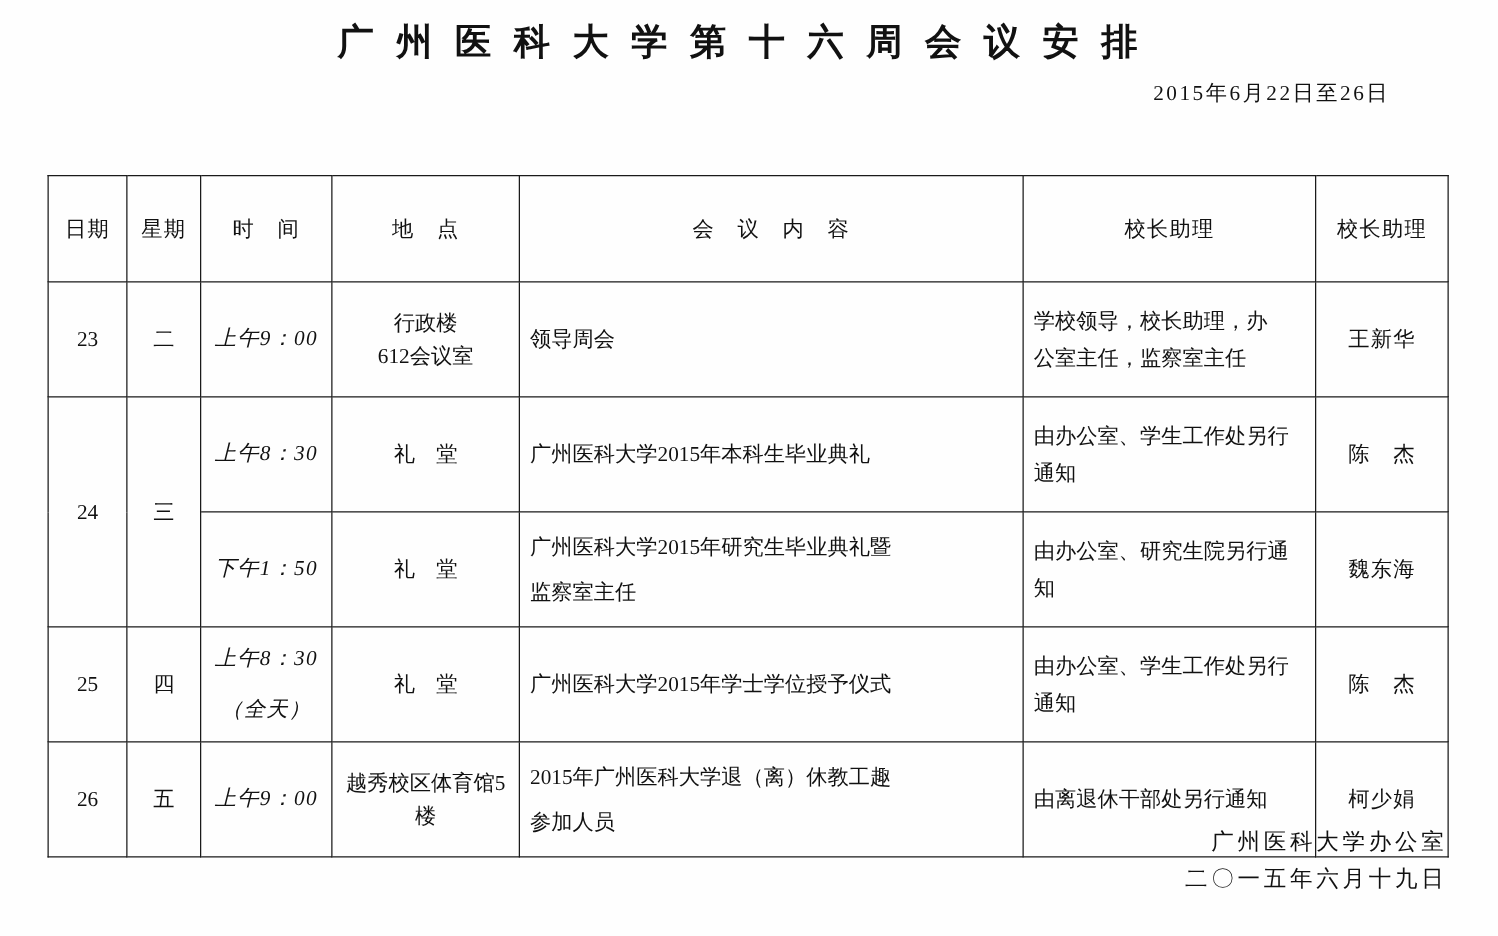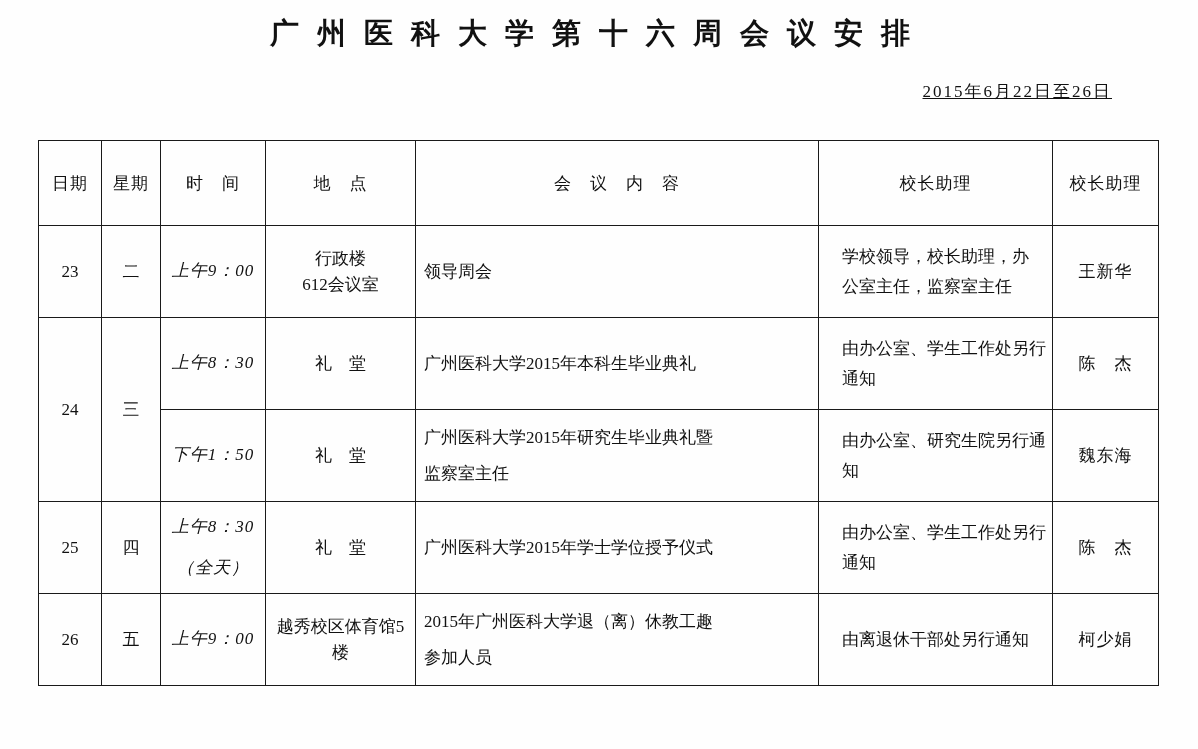--- a/index.html
+++ b/index.html
@@ -13,22 +13,22 @@
   .page { position: relative; width: 1198px; height: 749px; overflow: hidden; }
 
   .doc-title {
     position: absolute; top: 14px; left: 0; width: 100%;
     text-align: center;
     font-size: 29px; font-weight: bold;
     letter-spacing: 18px;
     white-space: nowrap;
   }
   .date-line {
-    position: absolute; top: 80px; right: 86px;
-    font-size: 17px; letter-spacing: 2px; text-decoration: underline;
+    position: absolute; top: 63px; right: 86px;
+    font-size: 17px; letter-spacing: 2px;
   }
 
   table.schedule {
     position: absolute; top: 108px; left: 38px;
     width: 1120px;
     border-collapse: collapse; table-layout: fixed; margin-top: 32px;
   }
   th, td {
     border: 1px solid #1a1a1a;
     font-size: 17px; font-weight: normal;
@@ -40,21 +40,21 @@
   tr.body-row { height: 92px; }
   th { letter-spacing: 1px; }
 
   .cell-time   { white-space: pre-line; line-height: 2.4; letter-spacing: 1px; font-style: italic; }
   .cell-place  { white-space: pre-line; line-height: 1.5; }
   .cell-content {
     text-align: left; padding-left: 8px; padding-right: 6px;
     white-space: pre-line; line-height: 2.1;
   }
   .cell-participants {
-    text-align: left; padding-left: 23px; padding-right: 6px;
+    text-align: left; padding-left: 8px; padding-right: 6px;
     white-space: pre-line; line-height: 1.75;
   }
   .cell-leader { letter-spacing: 1px; }
 
   .footer {
     position: absolute; top: 659px; right: 40px;
     text-align: right;
     font-size: 18px; line-height: 1.65; letter-spacing: 3px;
   }
 </style>
@@ -139,14 +139,18 @@
       <td class="cell-time">上午9：00</td>
       <td class="cell-place">越秀校区体育馆5楼</td>
       <td class="cell-content">2015年广州医科大学退（离）休教工趣
 参加人员</td>
       <td class="cell-participants">由离退休干部处另行通知</td>
       <td class="cell-leader">柯少娟</td>
     </tr>
   </tbody>
     </table>
 
+  <div class="footer">
+    <div>广州医科大学办公室</div>
+    <div>二〇一五年六月十九日</div>
+  </div>
 
 </div>
 
 </body></html>

